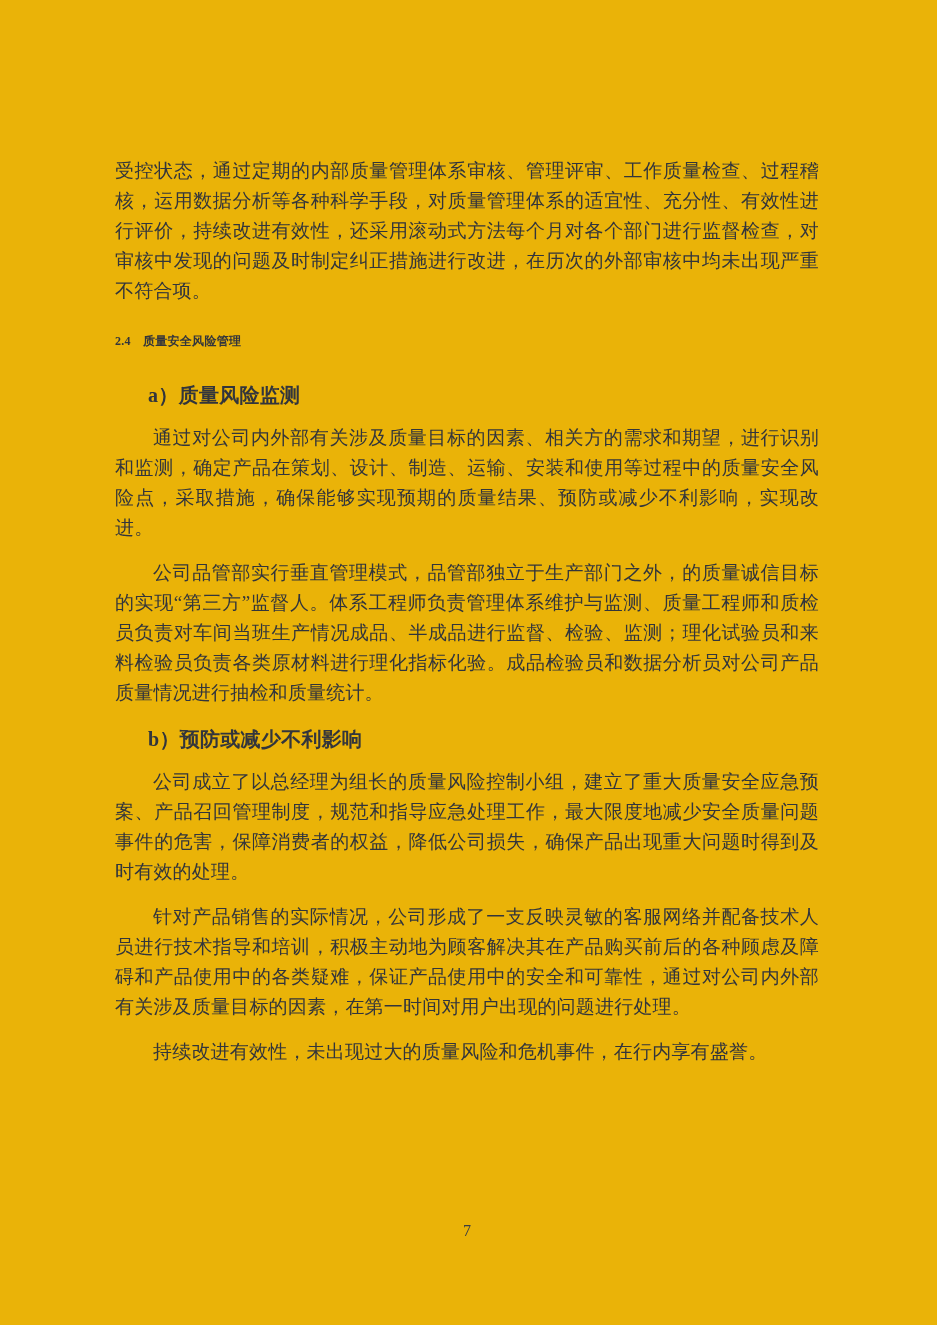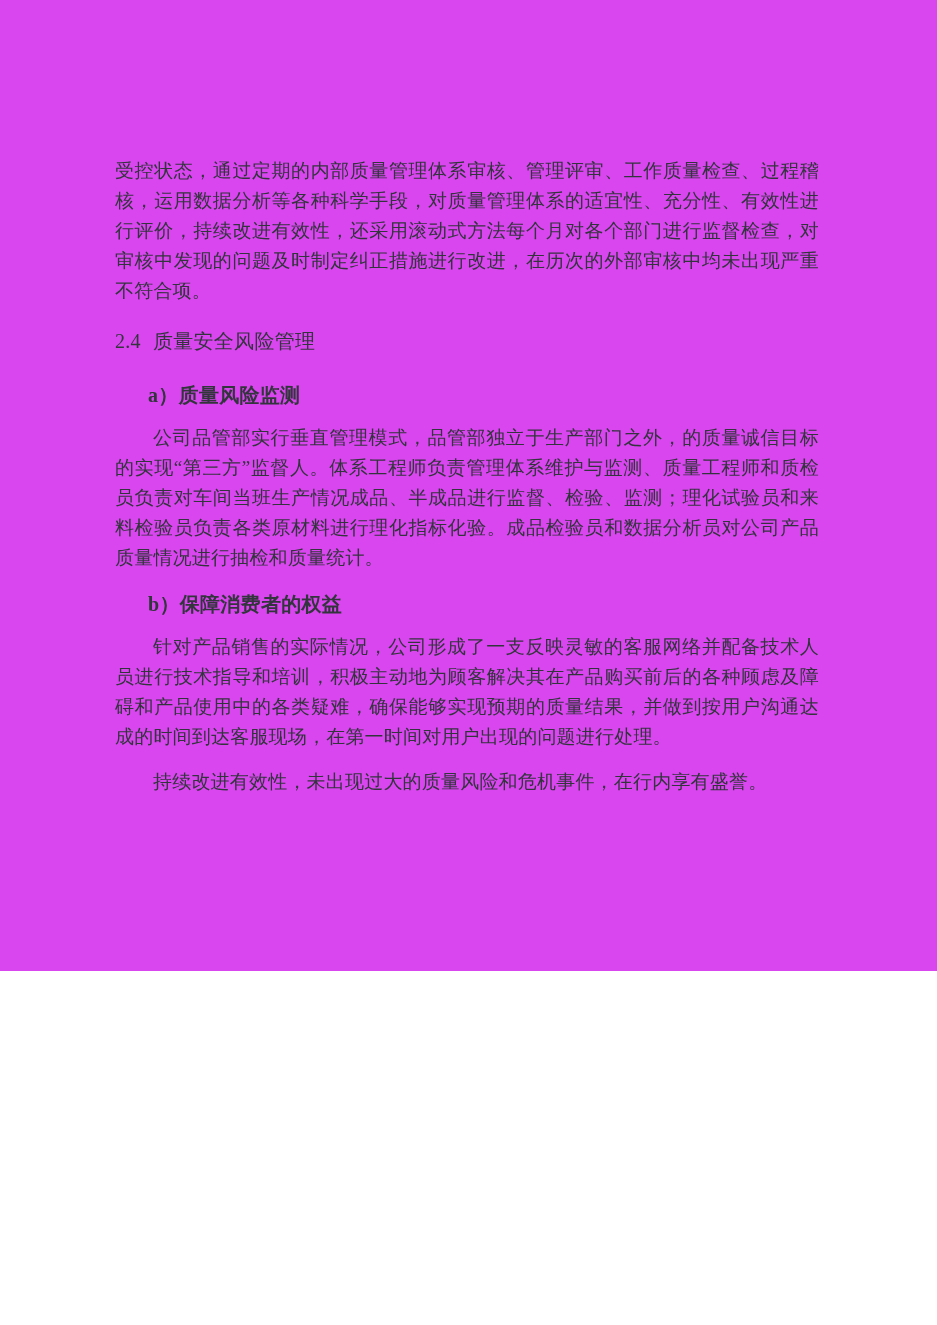--- a/index.html
+++ b/index.html
@@ -4,22 +4,22 @@
 <style>
   * { box-sizing: border-box; }
   html, body {
     margin: 0;
     padding: 0;
     background: #ffffff;
   }
   .page {
     position: relative;
     width: 937px;
-    height: 971px;
-    background: #d946ef;
+    height: 1325px;
+    background: #eab308;
     overflow: hidden;
     font-family: "Liberation Serif", "DejaVu Serif", serif;
     color: #32353c;
   }
   .content {
     position: absolute;
     left: 115px;
     top: 156px;
     width: 704px;
   }
@@ -28,22 +28,22 @@
     line-height: 30px;
     text-align: justify;
     text-indent: 2em;
     margin: 0 0 15px 0;
     letter-spacing: 0.2px;
   }
   .body-para.no-indent {
     text-indent: 0;
   }
   .section-heading {
-    font-size: 20px;
-    font-weight: normal;
+    font-size: 12px;
+    font-weight: bold;
     line-height: 30px;
     margin: 20px 0 24px 0;
     letter-spacing: 0.3px;
   }
   .section-heading .sec-num {
     margin-right: 12px;
   }
   .sub-heading {
     font-size: 20px;
     font-weight: bold;
@@ -70,27 +70,29 @@
   <div class="content">
 
     <p class="body-para no-indent">受控状态，通过定期的内部质量管理体系审核、管理评审、工作质量检查、过程稽核，运用数据分析等各种科学手段，对质量管理体系的适宜性、充分性、有效性进行评价，持续改进有效性，还采用滚动式方法每个月对各个部门进行监督检查，对审核中发现的问题及时制定纠正措施进行改进，在历次的外部审核中均未出现严重不符合项。</p>
 
     <h2 class="section-heading">
       <span class="sec-num">2.4</span><span class="sec-title">质量安全风险管理</span>
     </h2>
 
     <h3 class="sub-heading">a）质量风险监测</h3>
 
+    <p class="body-para">通过对公司内外部有关涉及质量目标的因素、相关方的需求和期望，进行识别和监测，确定产品在策划、设计、制造、运输、安装和使用等过程中的质量安全风险点，采取措施，确保能够实现预期的质量结果、预防或减少不利影响，实现改进。</p>
 
     <p class="body-para">公司品管部实行垂直管理模式，品管部独立于生产部门之外，的质量诚信目标的实现“第三方”监督人。体系工程师负责管理体系维护与监测、质量工程师和质检员负责对车间当班生产情况成品、半成品进行监督、检验、监测；理化试验员和来料检验员负责各类原材料进行理化指标化验。成品检验员和数据分析员对公司产品质量情况进行抽检和质量统计。</p>
 
 
-    <h3 class="sub-heading">b）保障消费者的权益</h3>
+    <h3 class="sub-heading">b）预防或减少不利影响</h3>
 
+    <p class="body-para">公司成立了以总经理为组长的质量风险控制小组，建立了重大质量安全应急预案、产品召回管理制度，规范和指导应急处理工作，最大限度地减少安全质量问题事件的危害，保障消费者的权益，降低公司损失，确保产品出现重大问题时得到及时有效的处理。</p>
 
-    <p class="body-para">针对产品销售的实际情况，公司形成了一支反映灵敏的客服网络并配备技术人员进行技术指导和培训，积极主动地为顾客解决其在产品购买前后的各种顾虑及障碍和产品使用中的各类疑难，确保能够实现预期的质量结果，并做到按用户沟通达成的时间到达客服现场，在第一时间对用户出现的问题进行处理。</p>
+    <p class="body-para">针对产品销售的实际情况，公司形成了一支反映灵敏的客服网络并配备技术人员进行技术指导和培训，积极主动地为顾客解决其在产品购买前后的各种顾虑及障碍和产品使用中的各类疑难，保证产品使用中的安全和可靠性，通过对公司内外部有关涉及质量目标的因素，在第一时间对用户出现的问题进行处理。</p>
 
     <p class="body-para">持续改进有效性，未出现过大的质量风险和危机事件，在行内享有盛誉。</p>
 
   </div>
 
   <div class="page-number">7</div>
 </div>
 
 </body></html>

